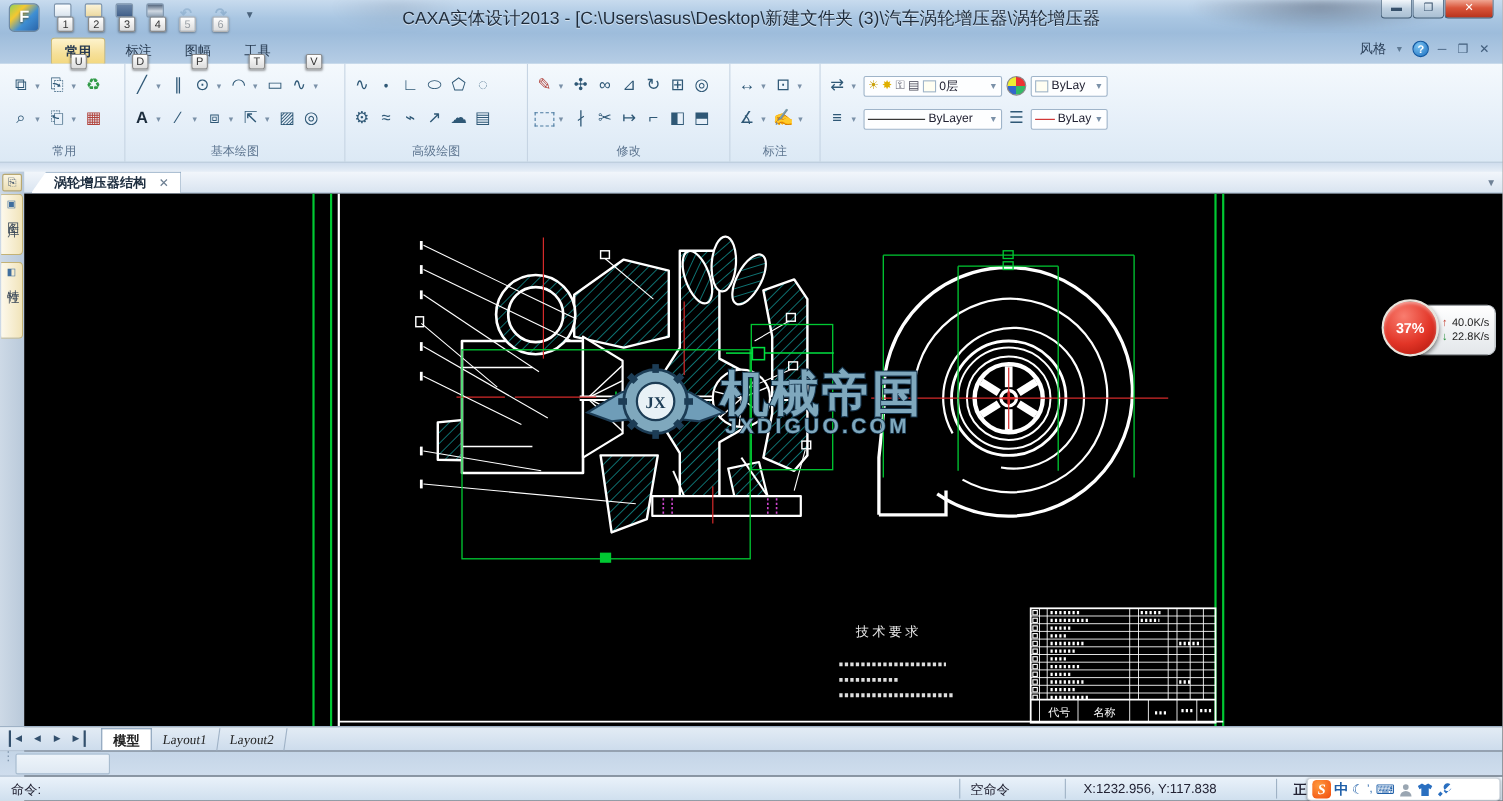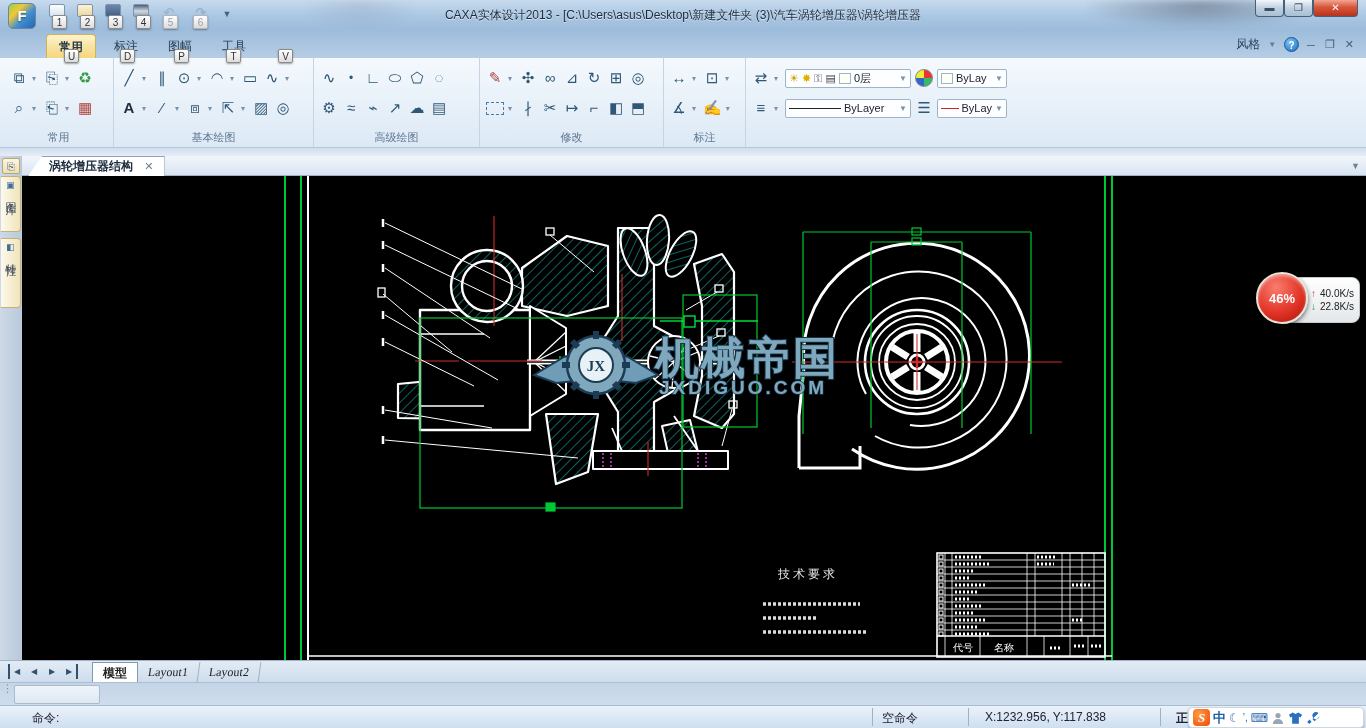--- a/index.html
+++ b/index.html
@@ -17,21 +17,21 @@
     text-shadow:0 1px 2px rgba(0,0,0,.5); }
   .qat-item { position:absolute; top:3px; width:22px; height:16px; text-align:center; }
   .qat-glyph { display:inline-block; width:16px; height:13px; border:1px solid #7e94ab; background:linear-gradient(180deg,#fdfefe,#d9e4ee); border-radius:2px; }
   .qat-glyph.save { background:linear-gradient(180deg,#6d87a8,#41608a); }
   .qat-glyph.print { background:linear-gradient(180deg,#4d5f77,#cfd8e2 55%,#8fa2b5); }
   .qat-arrow { font-size:13px; line-height:14px; color:#7fa3c4; font-weight:bold; }
   .keytip { position:absolute; width:15px; height:14px; background:linear-gradient(180deg,#ffffff,#dcdcdc);
     border:1px solid #8a8a8a; border-radius:2px; font-size:10px; line-height:13px; text-align:center; color:#333;
     box-shadow:0 1px 2px rgba(0,0,0,.35); z-index:30; }
   .keytip.dim { color:#9aa0a6; border-color:#b5b5b5; }
-  #title-text { position:absolute; left:0; right:0; top:7px; text-align:center; font-size:12px; color:#1e2b3a;
+  #title-text { position:absolute; left:0; right:0; top:7px; text-align:center; font-size:16px; color:#1e2b3a;
     text-shadow:0 1px 0 rgba(255,255,255,.55); white-space:nowrap; }
   .winbtns { position:absolute; right:8px; top:0; display:flex; }
   .wbtn { width:29px; height:17px; border:1px solid #5f7globalthis; border:1px solid #5f7globalthis; }
   .wbtn, .wbtn-close { height:17px; border:1px solid #466078; border-top:none; border-radius:0 0 4px 4px;
     background:linear-gradient(180deg,#f2f7fb,#bfd0e0 50%,#a9bfd3); color:#37516b; font-size:10px; line-height:15px; text-align:center; width:29px; }
   .wbtn-close { width:45px; background:linear-gradient(180deg,#f0a692,#d9553a 45%,#b8331c); color:#fff; }
 
   
   #tabrow { position:absolute; left:0; top:30px; width:1366px; height:28px;
     background:linear-gradient(180deg,#9dbcdb,#b6cde5); }
@@ -116,21 +116,21 @@
     border-right:1px solid #9fb2c6; transform:skewX(-8deg); }
   .ltab.active { background:#fff; border:1px solid #7f9ab5; border-bottom:none; font-weight:bold; transform:none; font-family:"Liberation Sans",sans-serif; margin-left:14px; }
 
   
   #cmdbar { position:absolute; left:0; top:682px; width:1366px; height:23px; background:linear-gradient(180deg,#c4d5e7,#cfdded); border-top:1px solid #aebfd2; }
   #cmd-handle { position:absolute; left:2px; top:2px; color:#7d93aa; font-size:11px; letter-spacing:0; line-height:6px; }
   #cmd-input { position:absolute; left:14px; top:2px; width:86px; height:19px; background:linear-gradient(180deg,#eef4fa,#dfe9f3); border:1px solid #a8bccf; border-radius:2px; }
 
   
   #statusbar { position:absolute; left:0; top:705px; width:1366px; height:23px; background:linear-gradient(180deg,#eaf2fa,#cfdfee); border-top:1px solid #a9bccf; font-size:12px; color:#223; }
-  #cmd-prompt { position:absolute; left:10px; top:4px;margin-left:22px; }
+  #cmd-prompt { position:absolute; left:10px; top:4px; }
   .sb-sep { position:absolute; top:2px; width:1px; height:18px; background:#9fb2c5; }
   #sb-mode { position:absolute; left:882px; top:4px; }
   #sb-coords { position:absolute; left:985px; top:4px; }
   #sb-right-text { position:absolute; left:1176px; top:4px; font-weight:bold; }
   #sogou { position:absolute; right:2px; top:1px; width:176px; height:21px; background:#fff; border:1px solid #cfd6dd; border-radius:4px; display:flex; align-items:center; gap:3px; padding:0 4px; box-shadow:0 1px 2px rgba(0,0,0,.25); }
   #sogou .s-logo { width:17px; height:17px; border-radius:4px; background:radial-gradient(circle at 35% 30%,#ff9a3e,#f1490c); color:#fff; font-weight:bold; font-size:13px; font-family:"Liberation Serif",serif; font-style:italic; text-align:center; line-height:17px; }
   #sogou .cn { color:#1f5fa8; font-weight:bold; font-size:13px; }
   #sogou .glyph { color:#1f5fa8; font-size:12px; }
   #sogou svg { display:block; }
 </style>
@@ -624,21 +624,21 @@
     <div id="dl-bubble">
       <div class="rate">
         <span class="arrow-up">↑</span>
         <span>40.0K/s</span>
       </div>
       <div class="rate">
         <span class="arrow-down">↓</span>
         <span>22.8K/s</span>
       </div>
     </div>
-    <div id="dl-ball">46%</div>
+    <div id="dl-ball">37%</div>
   </div>
 
   <div id="layoutbar">
     <div class="nav-arrows">
       <span class="nav-btn first">◀</span>
       <span class="nav-btn">◀</span>
       <span class="nav-btn">▶</span>
       <span class="nav-btn last">▶</span>
     </div>
     <div class="ltab active">模型</div>

